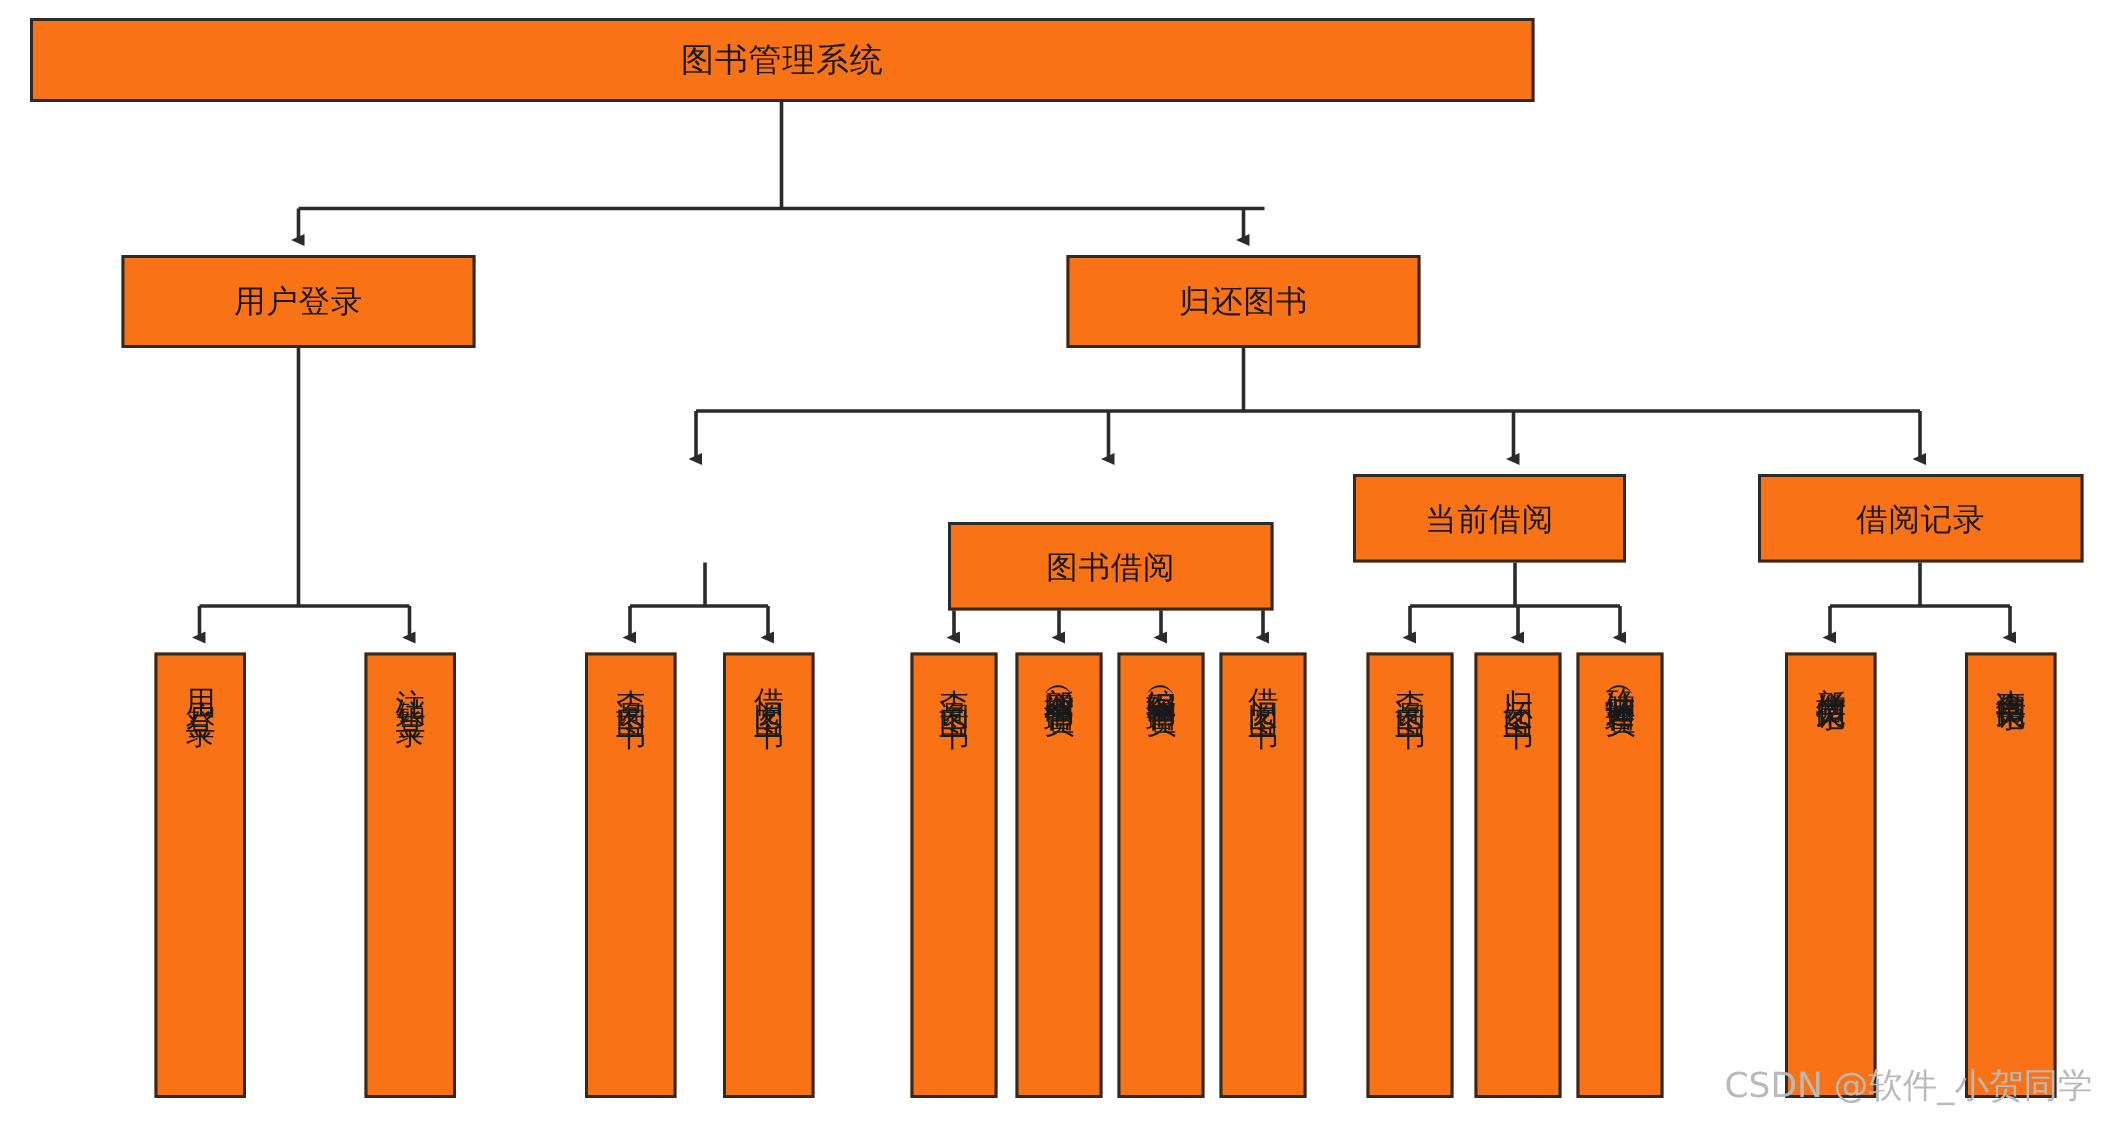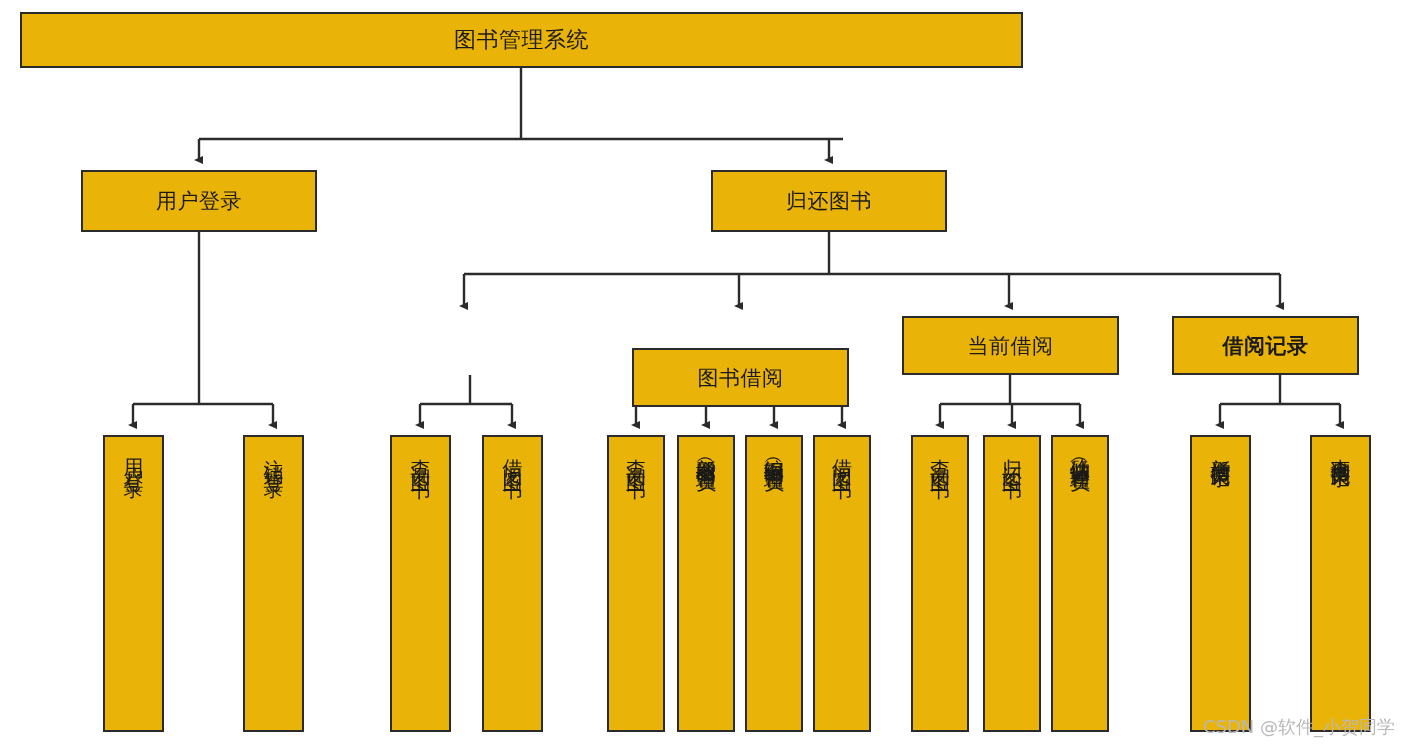--- a/index.html
+++ b/index.html
@@ -22,21 +22,21 @@
     position: absolute;
     left: 0;
     top: 0;
     width: 1405px;
     height: 747px;
     pointer-events: none;
   }
   .node {
     position: absolute;
     box-sizing: border-box;
-    background: #eab308;
+    background: #f97316;
     border: 2px solid #2b2b2b;
     display: flex;
     align-items: center;
     justify-content: center;
     color: #1a1a1a;
     z-index: 2;
   }
   .node-h {
     font-size: 21px;
     letter-spacing: 0.5px;
@@ -56,21 +56,21 @@
     font-size: 20px;
     line-height: 1.06;
     letter-spacing: 2px;
     white-space: nowrap;
   }
   .leaf-short .vtext { letter-spacing: 7px; }
   #watermark {
     position: absolute;
     right: 10px;
     bottom: 8px;
-    font-size: 18px;
+    font-size: 23px;
     color: #b9b9b9;
     white-space: nowrap;
     z-index: 5;
   }
 </style>
 </head>
 <body>
 
 <div id="diagram-root">
 
@@ -136,24 +136,24 @@
   <div class="node node-h" style="left:81px; top:170px; width:236px; height:62px;">
     <span>用户登录</span>
   </div>
   <div class="node node-h" style="left:711px; top:170px; width:236px; height:62px;">
     <span>归还图书</span>
   </div>
 
   <div class="node node-h" style="left:632px; top:316px; width:217px; height:59px;margin-top:32px;">
     <span>图书借阅</span>
   </div>
-  <div class="node node-h" style="left:902px; top:316px; width:217px; height:59px;">
+  <div class="node node-h" style="left:902px; top:316px; width:182px; height:59px;">
     <span>当前借阅</span>
   </div>
-  <div class="node node-h" style="left:1172px; top:316px; width:187px; height:59px;font-weight:bold;">
+  <div class="node node-h" style="left:1172px; top:316px; width:217px; height:59px;">
     <span>借阅记录</span>
   </div>
 
   <div class="node node-leaf leaf-short" style="left:103px; top:435px; width:61px; height:297px;">
     <span class="vtext">用户登录</span>
   </div>
   <div class="node node-leaf leaf-short" style="left:243px; top:435px; width:61px; height:297px;">
     <span class="vtext">注销登录</span>
   </div>
 

